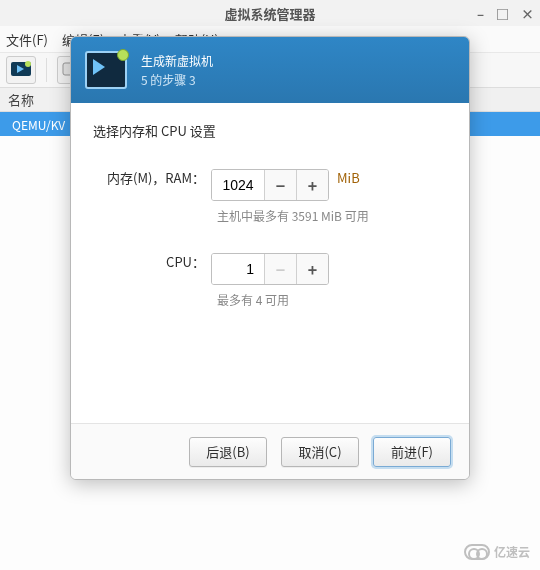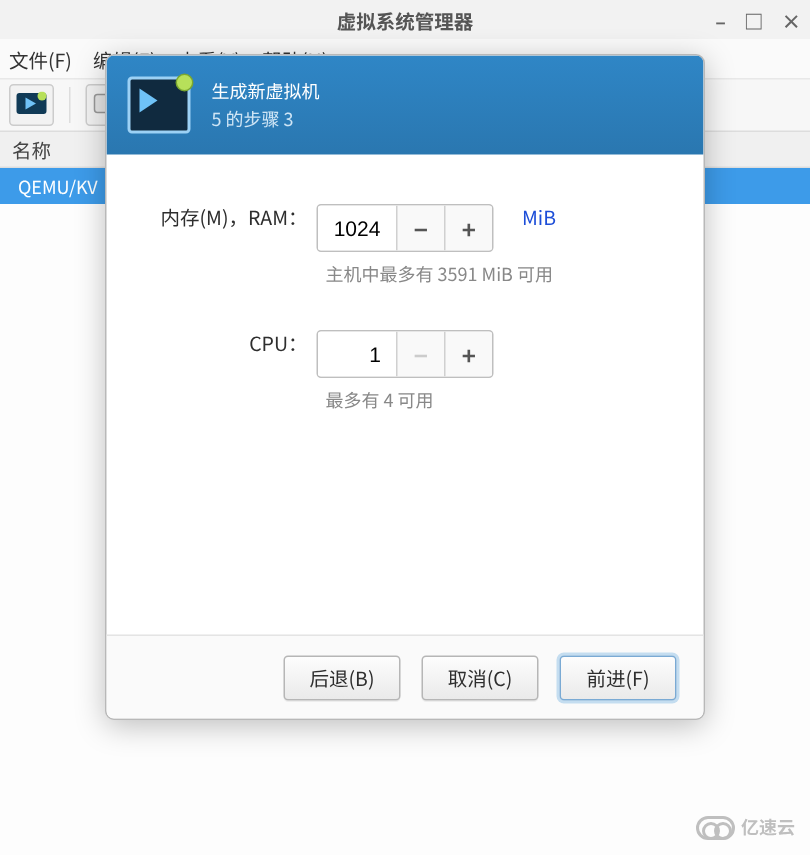--- a/index.html
+++ b/index.html
@@ -155,21 +155,21 @@
   .spin-btn {
     width: 32px; height: 100%;
     border-left: 1px solid #d0d0d0;
     display: flex; align-items: center; justify-content: center;
     font-size: 16px; font-weight: bold;
     color: #555;
     background: #f9f9f9;
     user-select: none;
   }
   .spin-btn.disabled { color:#ccc; }
-  .unit { margin-left: 19px; color:#1d4ed8; }
+  .unit { margin-left: 8px; color:#a16207; }
   .hint {
     font-size: 12px;
     color: #888;
     margin: 4px 0 14px 124px;
   }
   .dlg-footer {
     height: 56px;
     border-top: 1px solid #e4e4e4;
     display: flex; align-items: center; justify-content: flex-end;
     gap: 14px;
@@ -244,20 +244,21 @@
 
 <div class="dialog">
   <div class="dlg-header">
     <div class="vm-icon"></div>
     <div>
       <div class="ht">生成新虚拟机</div>
       <div class="hs">5 的步骤 3</div>
     </div>
   </div>
   <div class="dlg-body">
+    <div class="section-title">选择内存和 CPU 设置</div>
 
     <div class="form-row">
       <div class="form-label">内存(M)，RAM：</div>
       <div class="spinner">
         <input value="1024" style="">
         <div class="spin-btn">−</div>
         <div class="spin-btn">+</div>
       </div>
       <span class="unit">MiB</span>
     </div>

